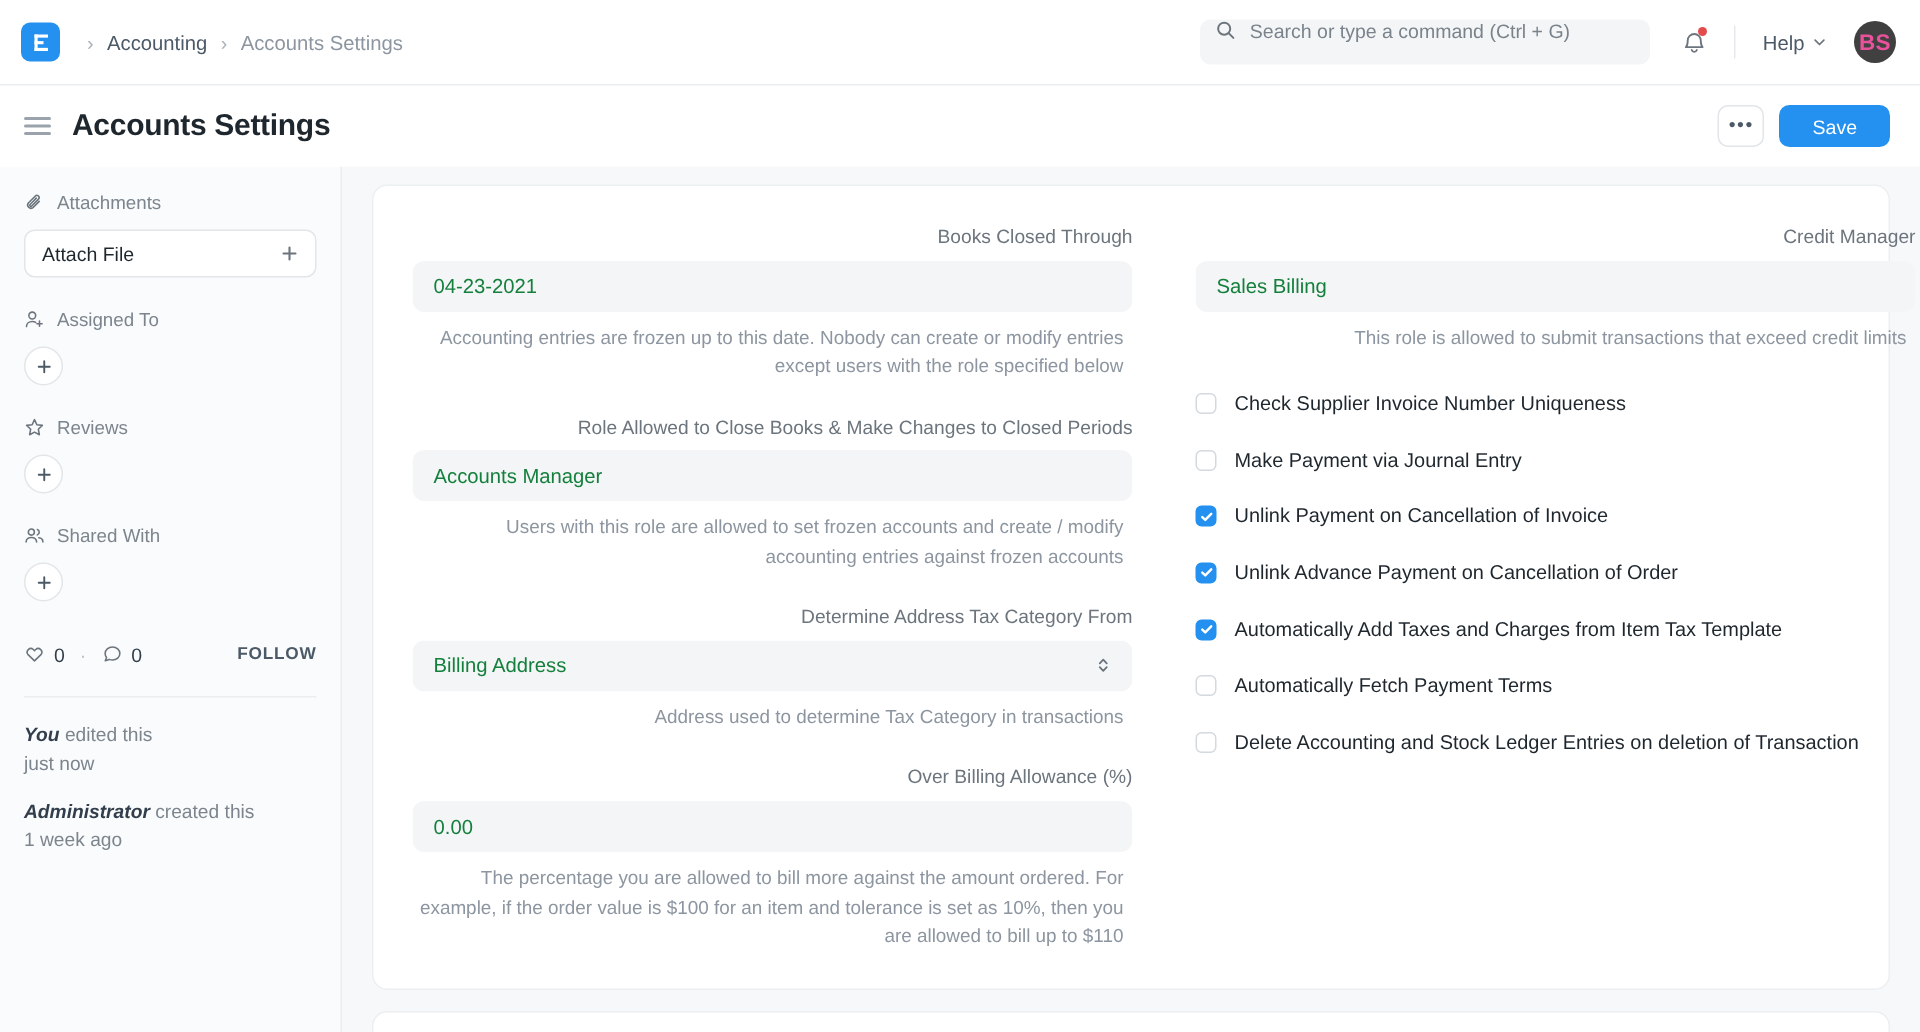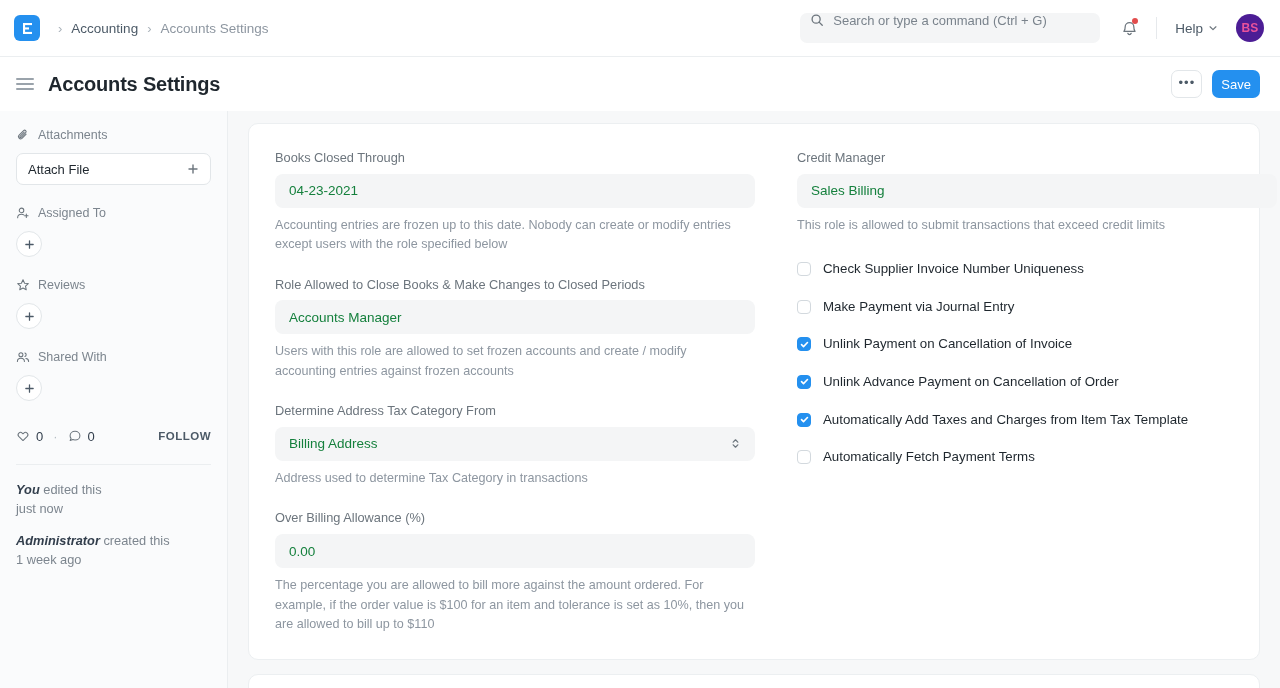--- a/index.html
+++ b/index.html
@@ -65,23 +65,23 @@
     position: absolute; top: 5px; right: 6px;
     width: 6px; height: 6px; border-radius: 50%;
     background: #e24c4c;
   }
   .nav-divider { width: 1px; height: 22px; background: #e6e9ec; margin: 0 12px; }
 
   .help-btn { display: flex; align-items: center; gap: 5px; font-size: 13.5px; color: #4c5a67; padding: 4px 6px; }
 
   .avatar {
     width: 28px; height: 28px; border-radius: 50%;
-    background: #4c1d95;
+    background: #404040;
     color: #e8529b;
-    font-size: 12px; font-weight: 600;
+    font-size: 15px; font-weight: 600;
     display: flex; align-items: center; justify-content: center;
     margin-left: 12px;
     letter-spacing: .2px;
   }
 
   
   .page-head {
     height: 54px;
     background: #ffffff;
     display: flex; align-items: center;
@@ -110,21 +110,21 @@
     margin-right: 10px;
     line-height: 1;
     padding-bottom: 4px;
   }
   .btn-save {
     height: 28px;
     background: #2490ef;
     color: #ffffff;
     border: none; border-radius: 7px;
     font-size: 13px; font-weight: 500;
-    padding: 0 9px;
+    padding: 0 22px;
     font-family: inherit;
     display: flex; align-items: center;
   }
 
   
   .layout {
     display: flex;
     height: 577px;
     background: #ffffff;
   }
@@ -183,20 +183,21 @@
   .hr { height: 1px; background: #ebeef0; margin: 17px 0 16px 0; }
   .activity { font-size: 12.8px; color: #7c858e; line-height: 1.45; margin-bottom: 14px; }
   .activity b { color: #323e4c; font-weight: 600; font-style: italic; }
 
   
   .main {
     flex: 1 1 auto;
     background: #f7f8f9;
     padding: 12px 20px 0 20px;
     overflow: hidden;
+    text-align: right;
   }
   .card {
     background: #ffffff;
     border: 1px solid #eceff1;
     border-radius: 10px;
     padding: 26px 26px 24px 26px;
   }
   .card + .card { margin-top: 14px; }
 
   .cols { display: flex; gap: 42px; }
@@ -514,20 +515,26 @@
               <span class="cb-label">Automatically Add Taxes and Charges from Item Tax Template</span>
             </div>
 
             <div class="cb-row">
               <span class="cb">
                 
               </span>
               <span class="cb-label">Automatically Fetch Payment Terms</span>
             </div>
 
+            <div class="cb-row">
+              <span class="cb">
+                
+              </span>
+              <span class="cb-label">Delete Accounting and Stock Ledger Entries on deletion of Transaction</span>
+            </div>
 
           </div>
         </div>
 
       </div>
     </div>
 
     <div class="card">
       
     </div>

